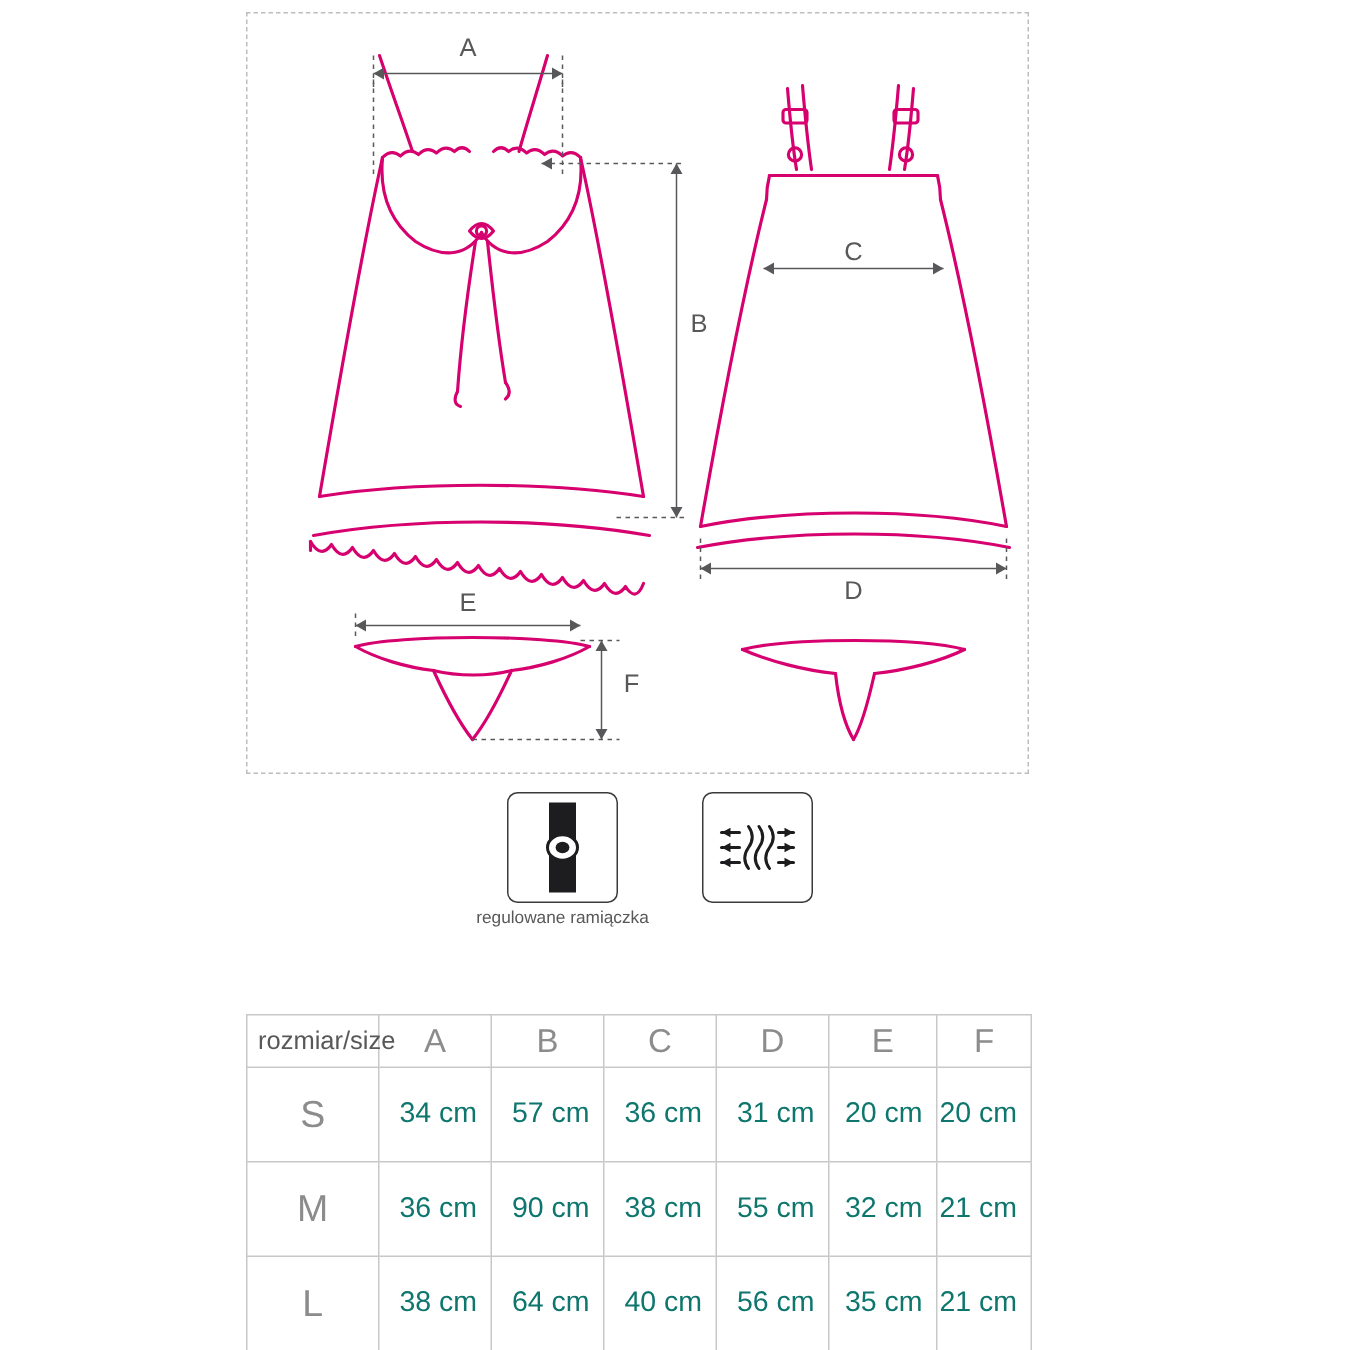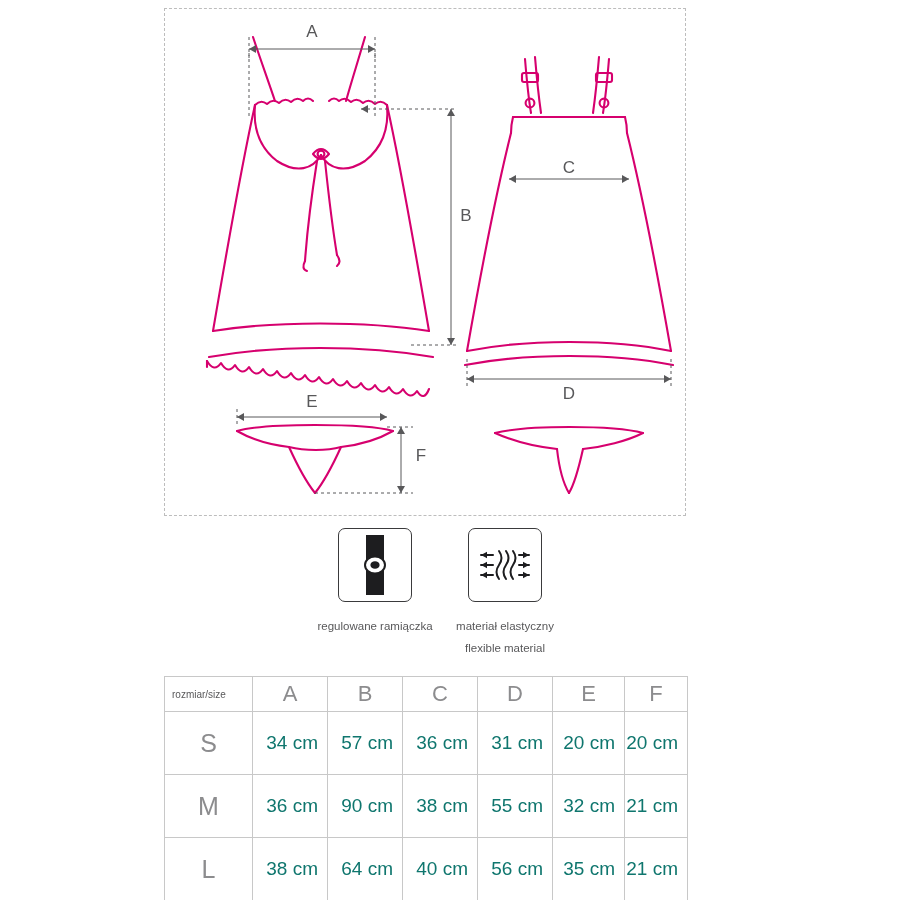--- a/index.html
+++ b/index.html
@@ -59,21 +59,20 @@
     width: 74px;
     height: 74px;
     margin: 0 auto;
     border: 1px solid #3a3a3c;
     border-radius: 7px;
     box-sizing: border-box;
     position: relative;
     background: #fff;
   }
   .feature-caption {
-    margin-top: 14px;
     font-size: 11.5px;
     line-height: 1.9;
     color: #58585a;
   }
   .feature-caption div { white-space: nowrap; }
 
   
   #size-table {
     position: absolute;
     left: 164px;
@@ -84,21 +83,21 @@
   }
   #size-table td, #size-table th {
     border: 1px solid #c8c8c8;
     padding: 0;
     text-align: center;
     vertical-align: middle;
     font-weight: normal;
     color: #6b6b6d;
   }
   #size-table thead td.hdr-label {
-    font-size: 10px;
+    font-size: 17px;
     height: 34px;
     text-align: left;
     padding-left: 7px;
     color: #58585a;
   }
   #size-table thead td.hdr-dim {
     font-size: 22px;
     height: 34px;
     color: #8c8c8e;
   }
@@ -283,24 +282,20 @@
         </g>
         <g fill="#1d1d1f">
           <path d="M12,26 l6,-3.2 l0,6.4 Z"></path>
           <path d="M12,36 l6,-3.2 l0,6.4 Z"></path>
           <path d="M12,46 l6,-3.2 l0,6.4 Z"></path>
           <path d="M60,26 l-6,-3.2 l0,6.4 Z"></path>
           <path d="M60,36 l-6,-3.2 l0,6.4 Z"></path>
           <path d="M60,46 l-6,-3.2 l0,6.4 Z"></path>
         </g>
       </svg>
-    </div>
-    <div class="feature-caption">
-      <div>materiał elastyczny</div>
-      <div>flexible material</div>
     </div>
   </div>
 </div>
 
 <table id="size-table">
   <colgroup>
     <col class="c-label">
       <col class="c-a">
       <col class="c-b">
       <col class="c-c">

